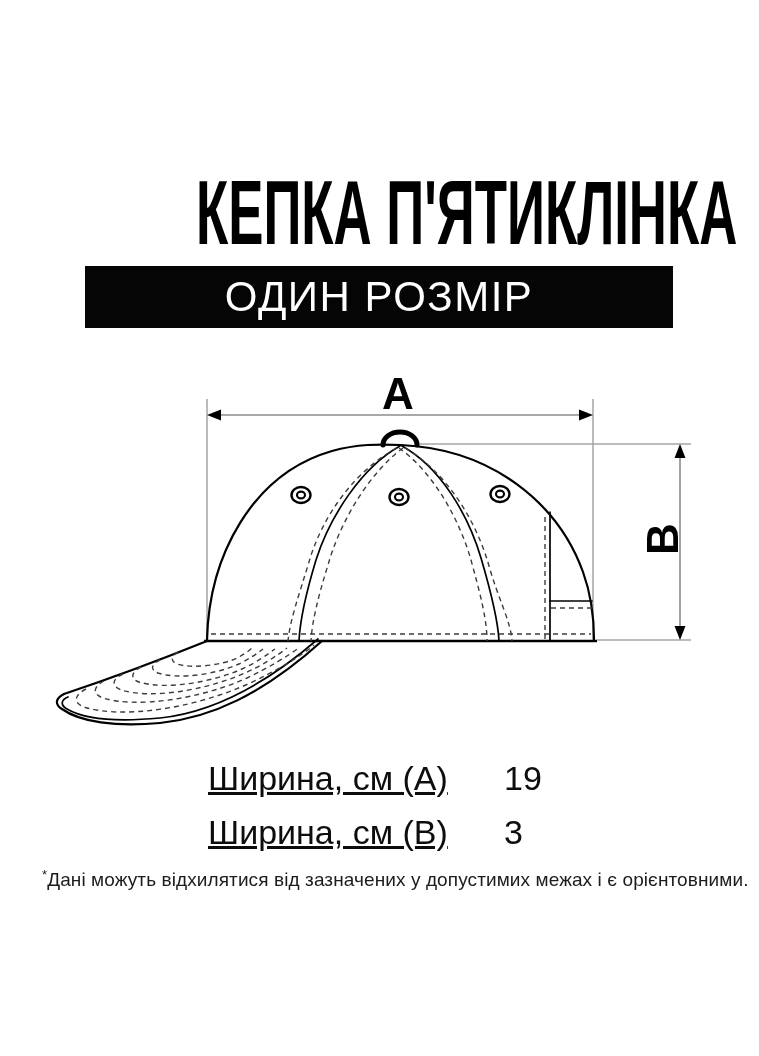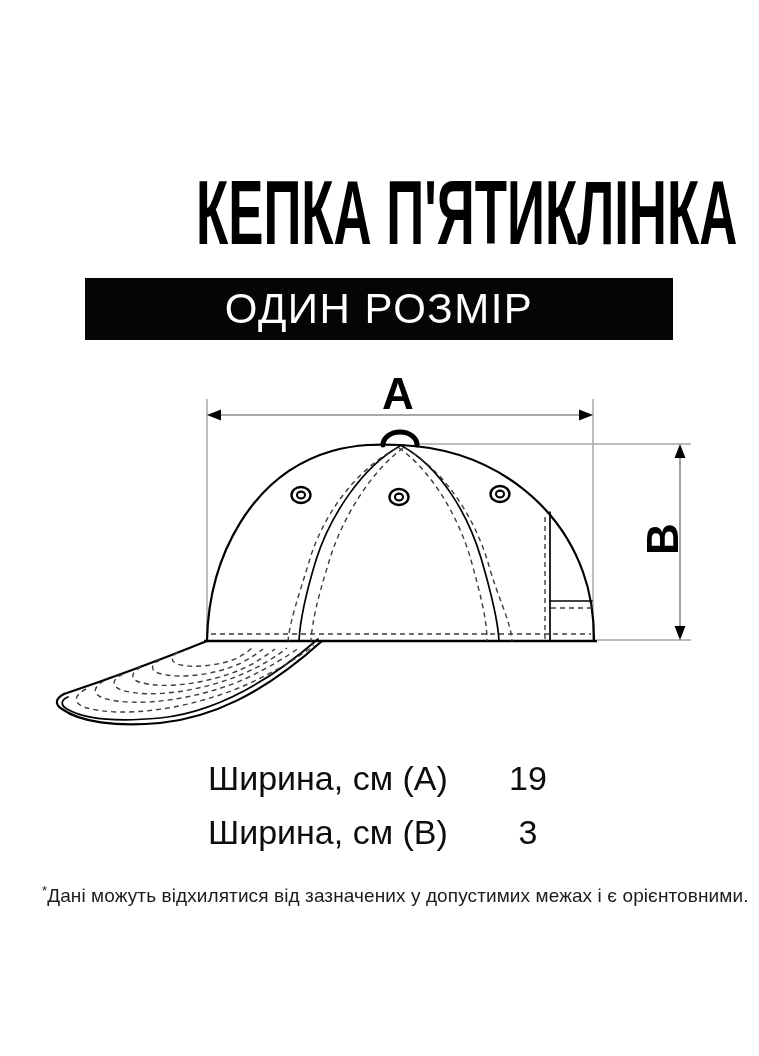--- a/index.html
+++ b/index.html
@@ -11,40 +11,40 @@
   .title-wrap{position:absolute;top:167px;left:0;width:759px;}
   .title{
     display:inline-block;white-space:nowrap;line-height:1;
     font-size:91px;font-weight:700;letter-spacing:0px;
     transform:scaleX(0.58);transform-origin:50% 50%;
   }
   
   .banner{
     position:absolute;left:85px;top:266px;width:588px;height:62px;
     background:#050505;color:#ffffff;display:flex;align-items:center;justify-content:center;
-    font-size:42px;font-weight:400;letter-spacing:1.5px;margin-top:12px;
+    font-size:42px;font-weight:400;letter-spacing:1.5px;
   }
   
   svg.diagram{position:absolute;left:40px;top:370px;}
   .o  {fill:none;stroke:#000;stroke-width:2.2;stroke-linecap:round;}
   .o2 {fill:none;stroke:#000;stroke-width:1.7;stroke-linecap:round;}
   .ob {fill:none;stroke:#000;stroke-width:2.6;}
   .d  {fill:none;stroke:#3d3d3d;stroke-width:1.4;stroke-dasharray:5 4;stroke-linecap:butt;}
   .ext{fill:none;stroke:#a6a6a6;stroke-width:1.5;}
   .dim{fill:none;stroke:#8c8c8c;stroke-width:1.6;}
   .ah {fill:#000;stroke:none;}
   .eyelet{fill:#fff;stroke:#000;}
   text.dimlbl{font-family:"Liberation Sans",sans-serif;font-weight:700;font-size:44px;fill:#000;}
   
   .table{position:absolute;left:208px;top:751px;font-size:34px;color:#0d0d0d;}
   .row{display:flex;height:54px;align-items:center;}
-  .lbl{flex:0 0 296px;}
-  .val{flex:0 0 48px;text-align:center;}
+  .lbl{flex:0 0 296px;text-decoration:underline;}
+  .val{flex:0 0 48px;text-align:left;}
   
-  .footnote{position:absolute;left:42px;top:869px;font-size:19px;color:#1c1c1c;white-space:nowrap;letter-spacing:.1px;margin-top:16px;}
+  .footnote{position:absolute;left:42px;top:869px;font-size:19px;color:#1c1c1c;white-space:nowrap;letter-spacing:.1px;}
   .footnote sup{font-size:13px;line-height:0;}
 </style>
 </head>
 <body>
 
 <div class="page">
 
   <div class="title-wrap">
     <div class="title">КЕПКА П'ЯТИКЛІНКА</div>
   </div>

